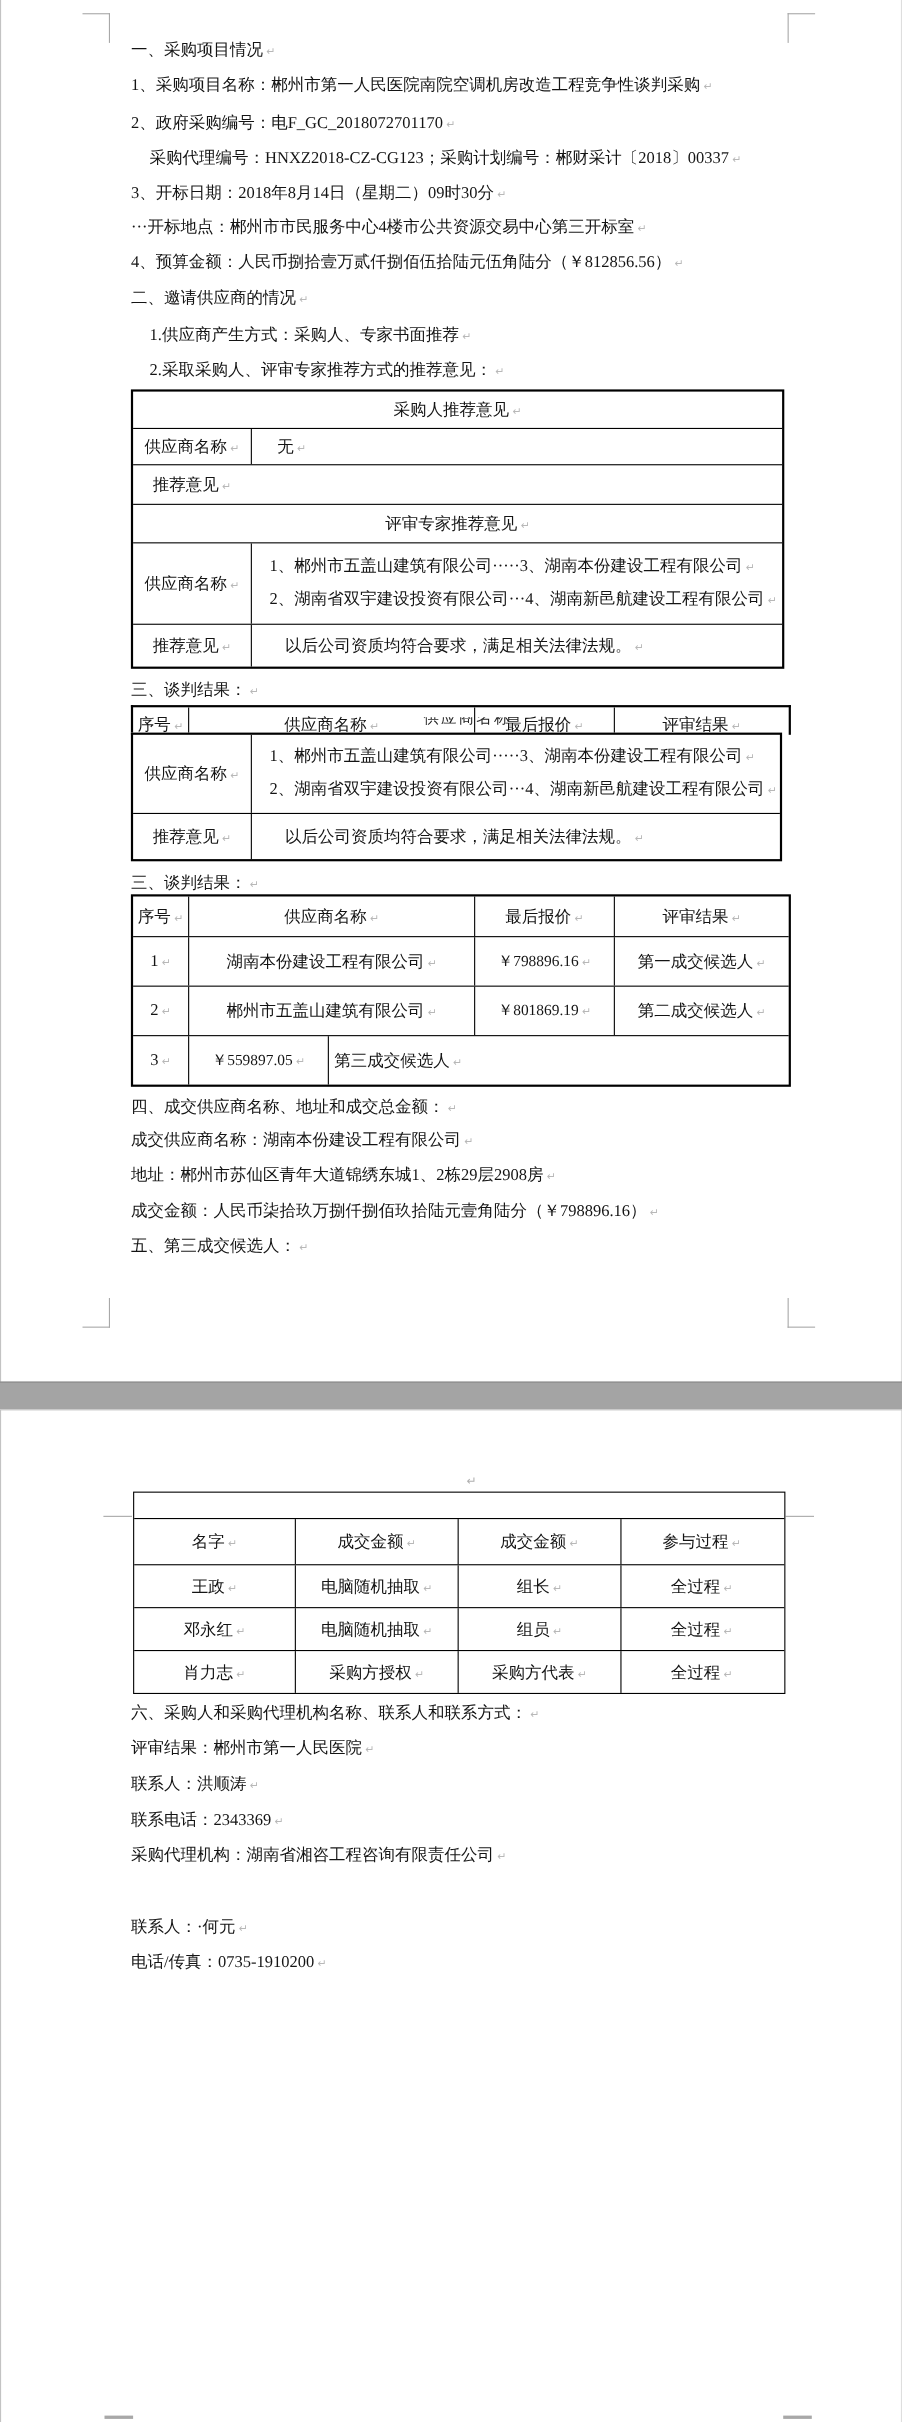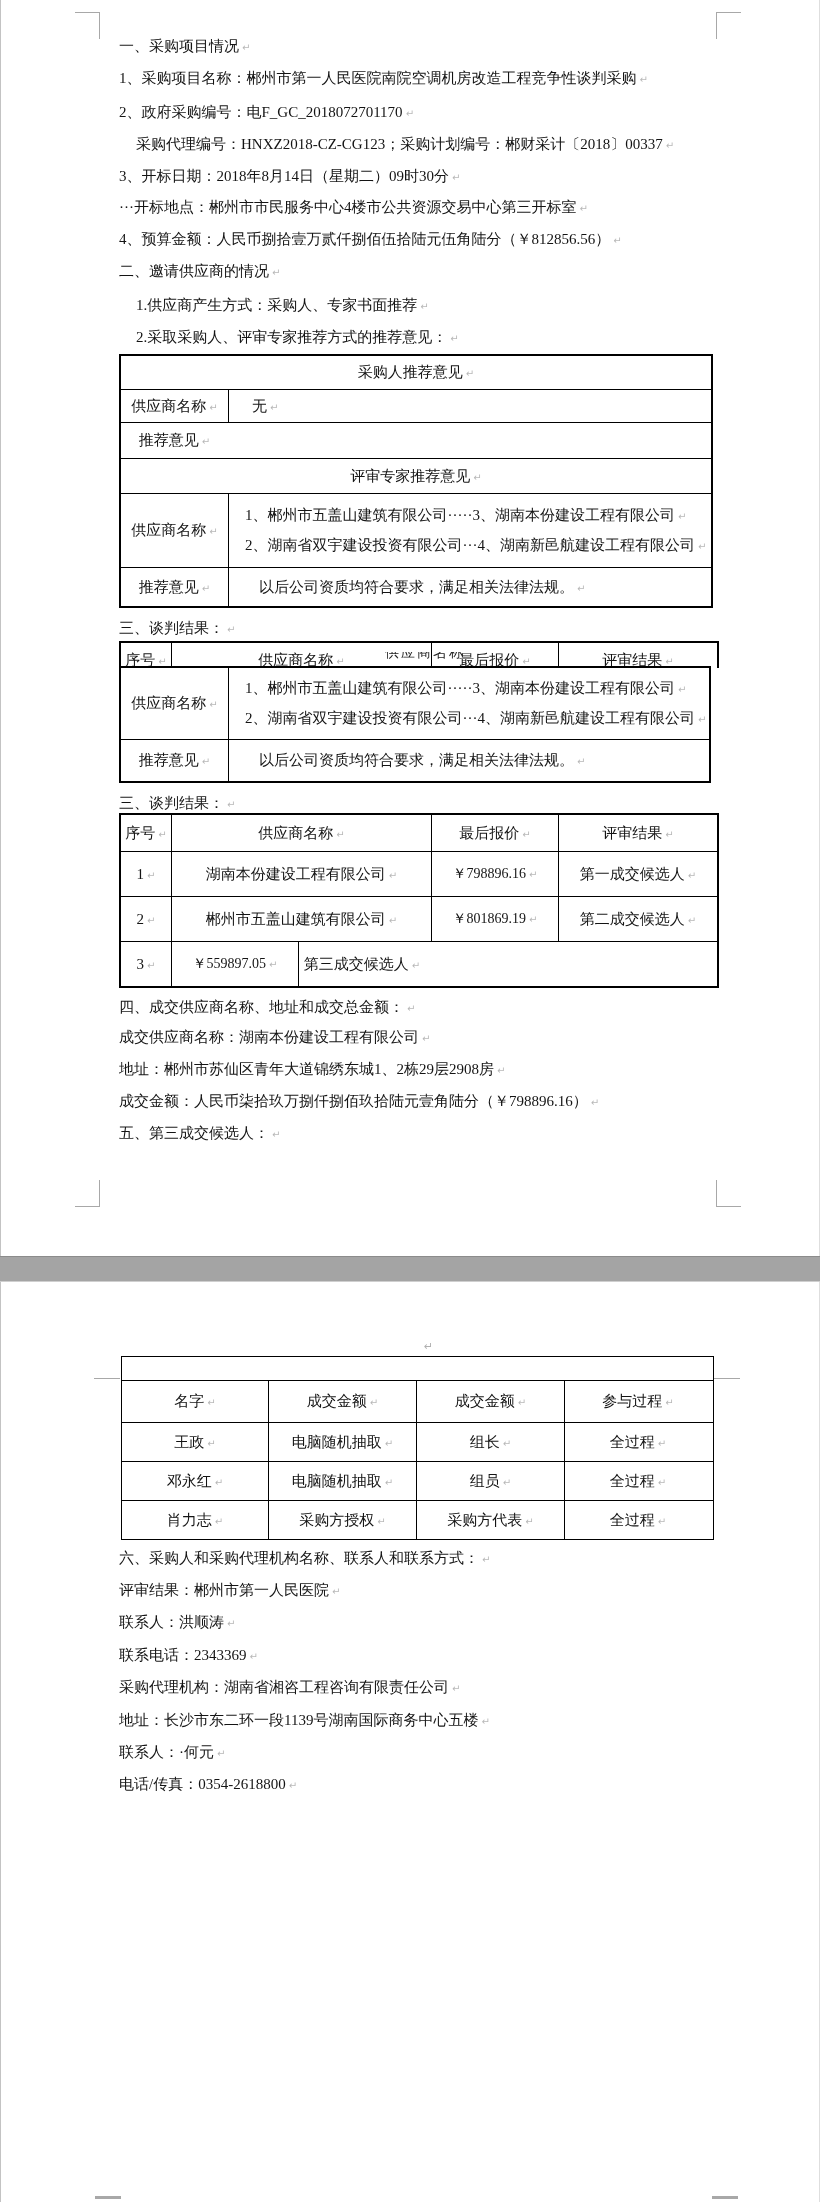--- a/index.html
+++ b/index.html
@@ -285,20 +285,19 @@
           <span class="m line">全过程</span>
         </div>
     </div>
   </div>
 
   <div class="para bold" style="top:1548px;left:119px">六、采购人和采购代理机构名称、联系人和联系方式：</div>
   <div class="para" style="top:1580px;left:119px">评审结果：郴州市第一人民医院</div>
   <div class="para" style="top:1612px;left:119px">联系人：洪顺涛</div>
   <div class="para" style="top:1645px;left:119px">联系电话：2343369</div>
   <div class="para" style="top:1677px;left:119px">采购代理机构：湖南省湘咨工程咨询有限责任公司</div>
-  <div class="para" style="top:1710px;left:119px">地址：长沙市东二环一段1139号湖南国际商务中心五楼</div>
   <div class="para" style="top:1742px;left:119px">联系人：·何元</div>
-  <div class="para" style="top:1774px;left:119px">电话/传真：0354-2618800</div>
+  <div class="para" style="top:1774px;left:119px">电话/传真：0735-1910200</div>
 
   <div class="hseg" style="left:95px;top:2196px;height:3px"></div>
   <div class="hseg" style="left:712px;top:2196px;height:3px"></div>
 
 </div>
 
 </body></html>

